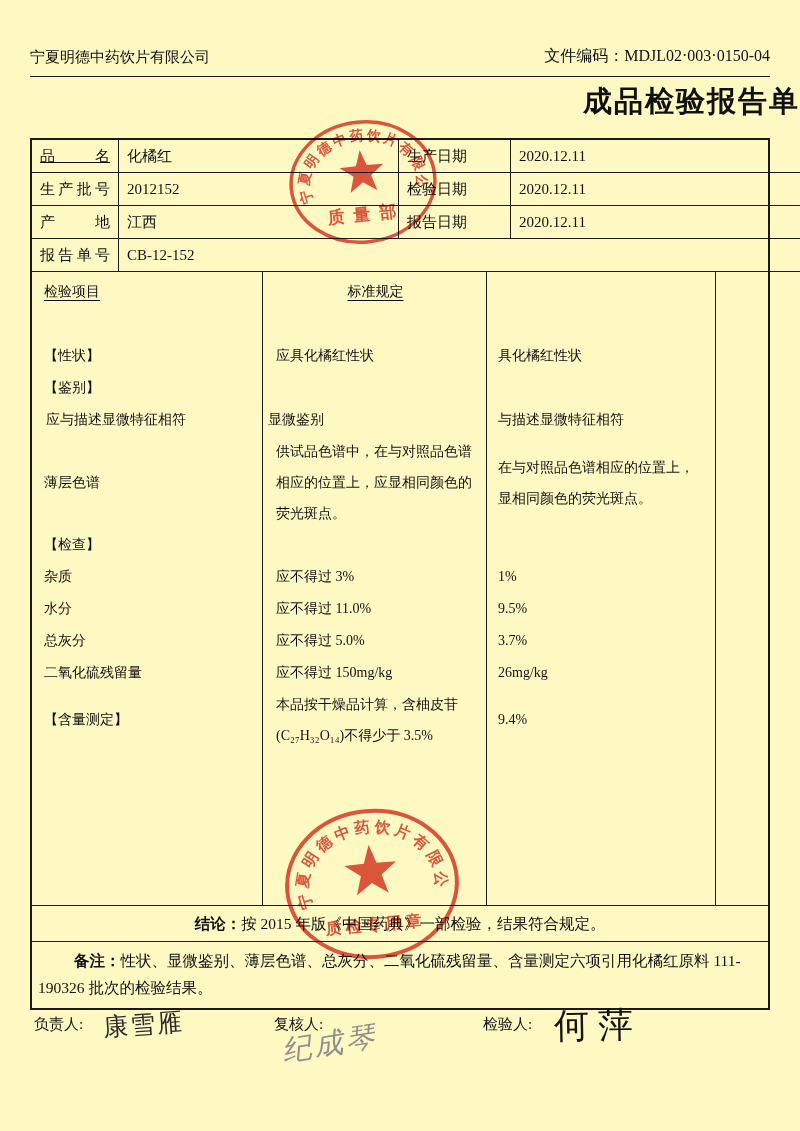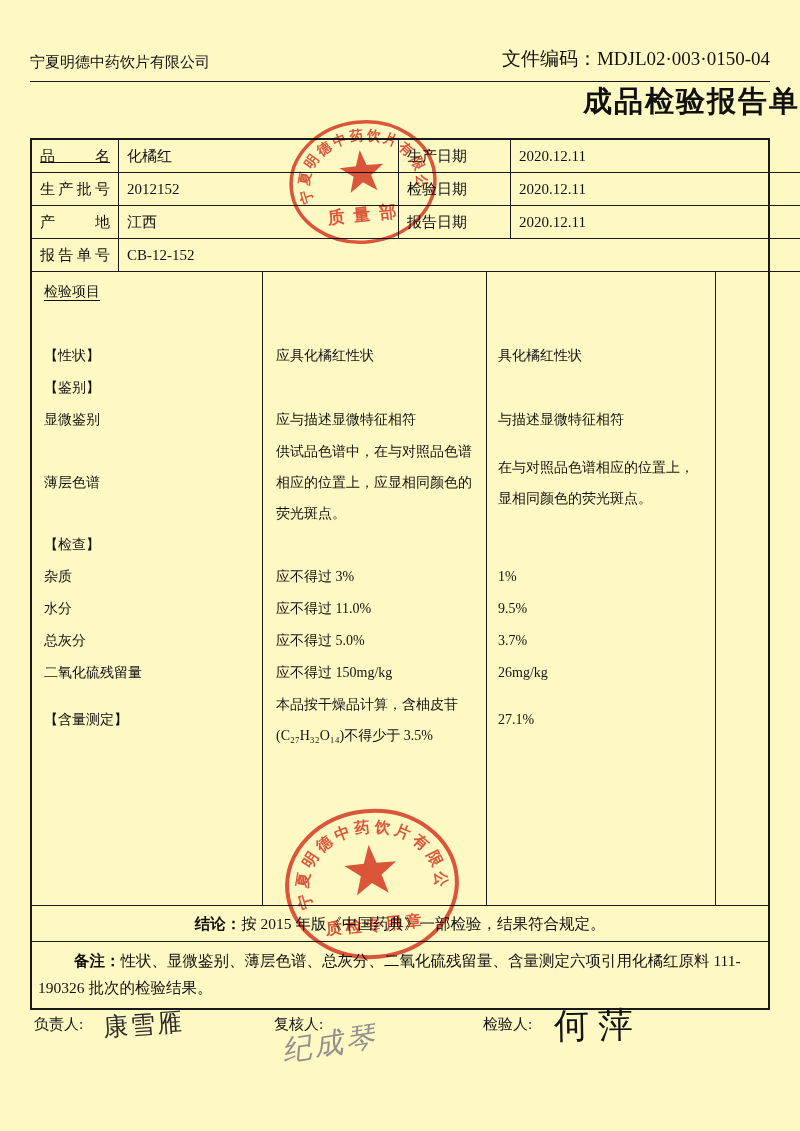--- a/index.html
+++ b/index.html
@@ -13,21 +13,21 @@
     margin:0 auto;
   }
   
   .doc-header{
     position:absolute;left:30px;top:46px;width:740px;
     display:flex;justify-content:space-between;align-items:flex-end;
     border-bottom:1.5px solid #1a1a1a;
     padding-bottom:9px;
     font-size:15px;
   }
-  .doc-header .code{font-size:19px;}
+  .doc-header .code{font-size:16px;}
   .doc-title{
     position:absolute;left:0;top:82px;width:800px;
     text-align:right;
     font-size:29px;font-weight:bold;letter-spacing:2px;
   }
   
   .table-frame{
     position:absolute;left:30px;top:138px;width:736px;
     border:2px solid #1a1a1a;
   }
@@ -136,36 +136,37 @@
     </tbody>
       </table>
 
     <div class="main-section">
       <div class="vline vl1"></div>
       <div class="vline vl2"></div>
       <div class="vline vl3"></div>
 
       <div class="mrow mheader">
         <div class="cell c1"><span>检验项目</span></div>
+        <div class="cell c2"><span>标准规定</span></div>
       </div>
       <div class="spacer"></div>
 
       <div class="mrow">
         <div class="cell c1">【性状】</div>
         <div class="cell c2">应具化橘红性状</div>
         <div class="cell c3">具化橘红性状</div>
       </div>
       <div class="mrow">
         <div class="cell c1">【鉴别】</div>
         <div class="cell c2"></div>
         <div class="cell c3"></div>
       </div>
       <div class="mrow">
+        <div class="cell c2">应与描述显微特征相符</div>
         <div class="cell c1">显微鉴别</div>
-        <div class="cell c2">应与描述显微特征相符</div>
         <div class="cell c3">与描述显微特征相符</div>
       </div>
       <div class="mrow">
         <div class="cell c1">薄层色谱</div>
         <div class="cell c2">供试品色谱中，在与对照品色谱相应的位置上，应显相同颜色的荧光斑点。</div>
         <div class="cell c3">在与对照品色谱相应的位置上，显相同颜色的荧光斑点。</div>
       </div>
       <div class="mrow">
         <div class="cell c1">【检查】</div>
         <div class="cell c2"></div>
@@ -187,21 +188,21 @@
         <div class="cell c3">3.7%</div>
       </div>
       <div class="mrow">
         <div class="cell c1">二氧化硫残留量</div>
         <div class="cell c2">应不得过 150mg/kg</div>
         <div class="cell c3">26mg/kg</div>
       </div>
       <div class="mrow">
         <div class="cell c1">【含量测定】</div>
         <div class="cell c2">本品按干燥品计算，含柚皮苷 (C₂₇H₃₂O₁₄)不得少于 3.5%</div>
-        <div class="cell c3">27.1%</div>
+        <div class="cell c3">9.4%</div>
       </div>
     </div>
 
     <div class="conclusion-row">
       <span class="blabel">结论：</span><span>按 2015 年版《中国药典》一部检验，结果符合规定。</span>
     </div>
 
     <div class="remark-row">
       <span class="blabel">备注：</span><span>性状、显微鉴别、薄层色谱、总灰分、二氧化硫残留量、含量测定六项引用化橘红原料 111-190326 批次的检验结果。</span>
     </div>

